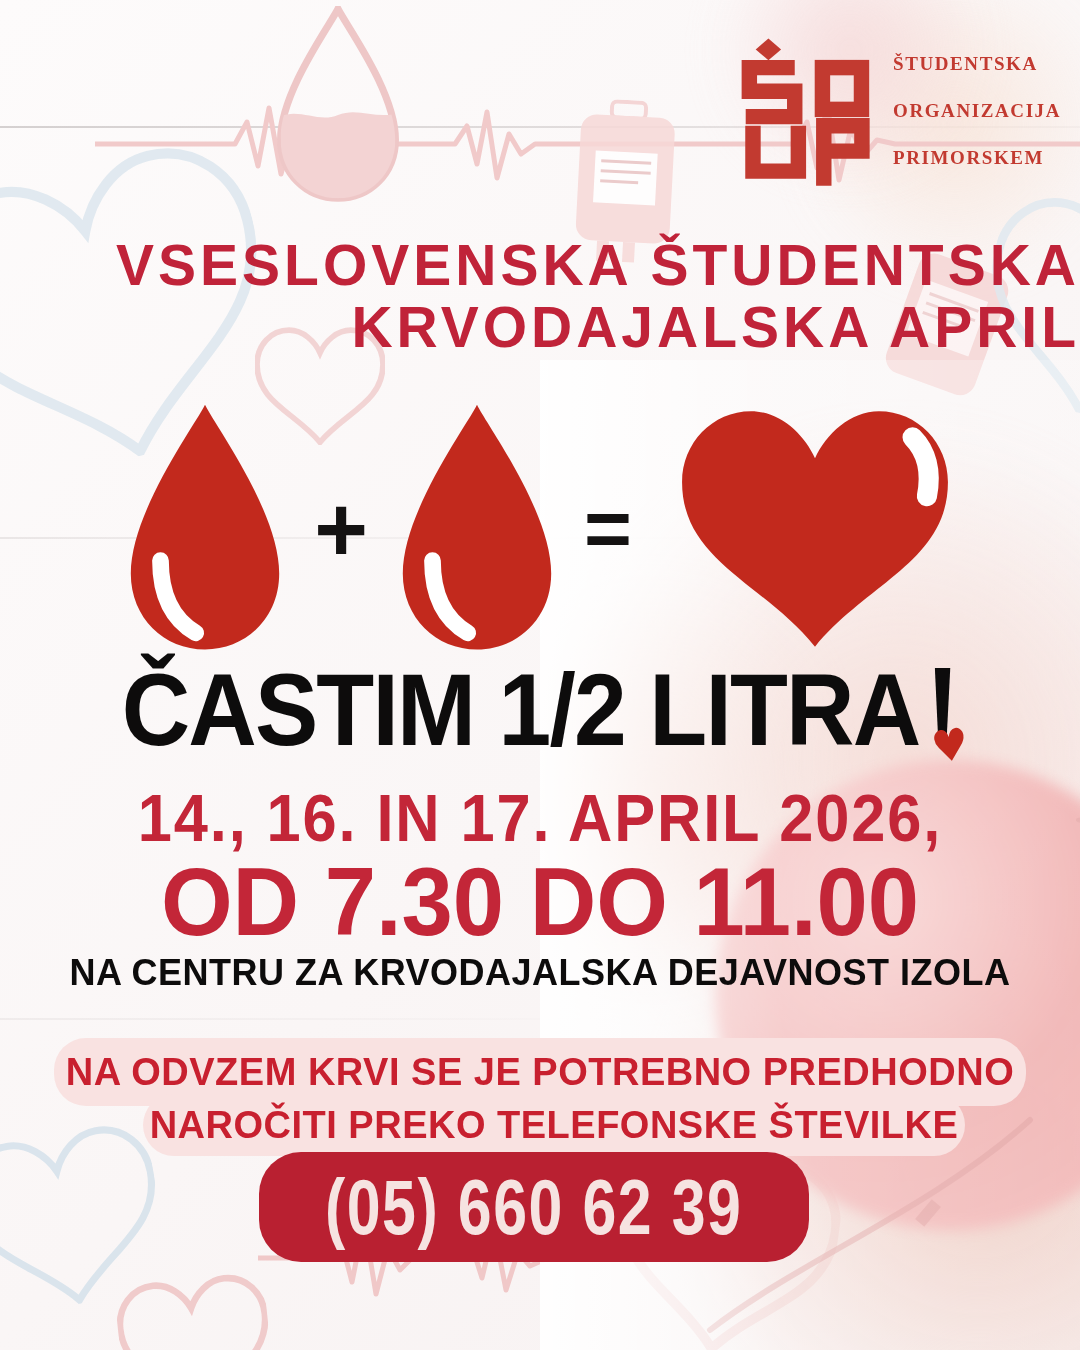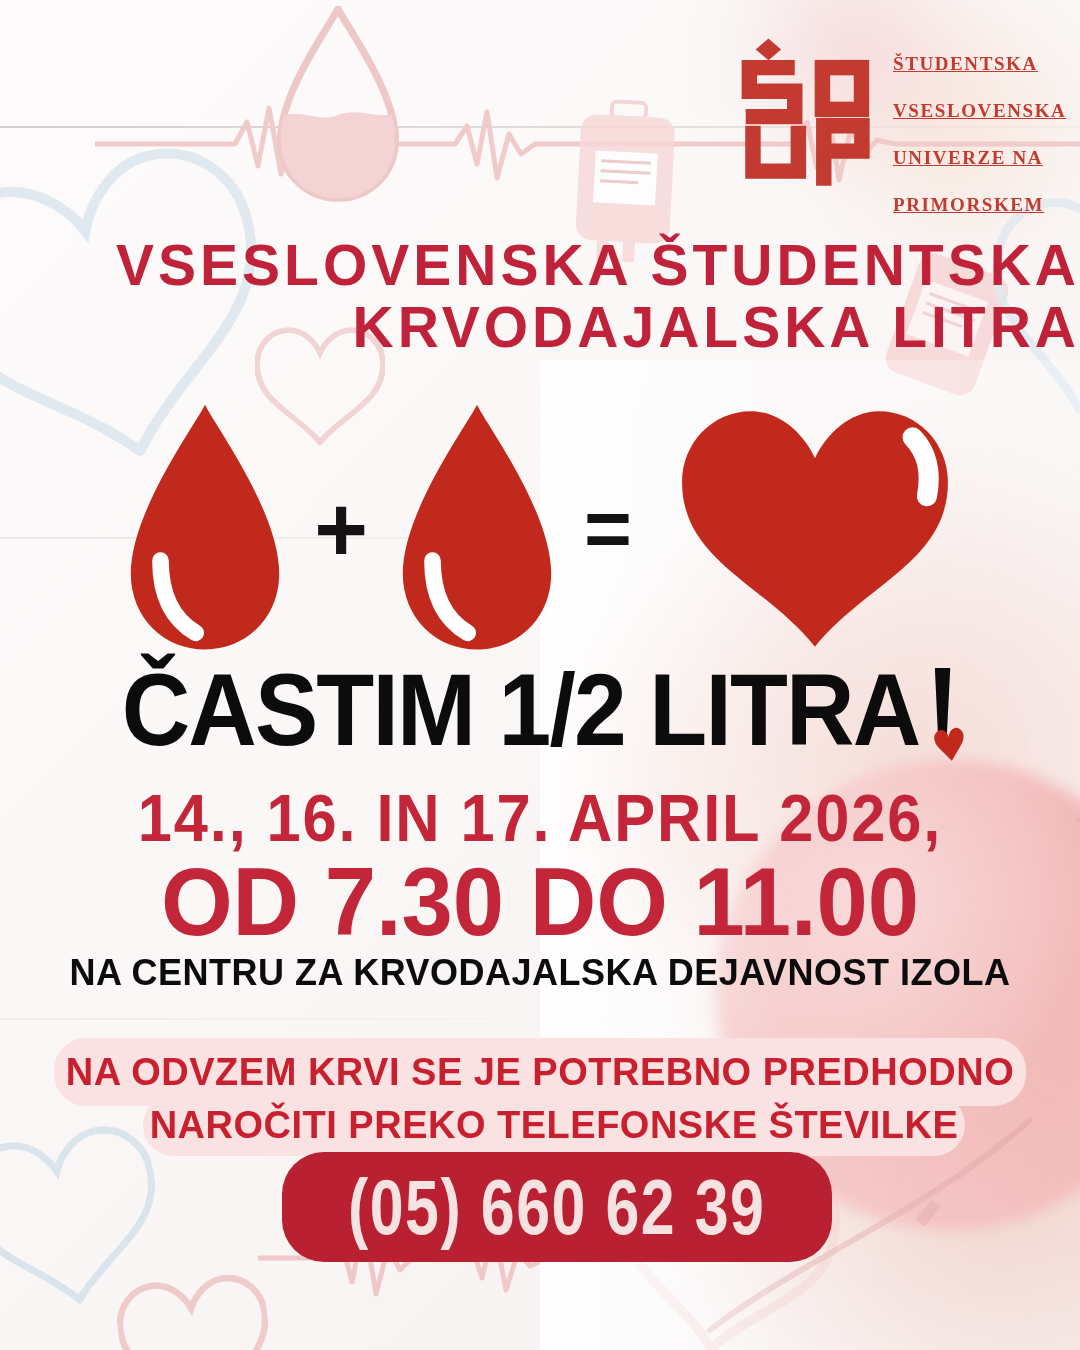--- a/index.html
+++ b/index.html
@@ -14,21 +14,21 @@
   .seam1{top:126px;background:linear-gradient(to right,rgba(110,100,100,.28),rgba(110,100,100,.18) 60%,rgba(110,100,100,.05));}
   .seam2{top:537px;background:linear-gradient(to right,rgba(140,130,130,.16),rgba(140,130,130,0) 70%);}
   .seam3{top:1018px;background:linear-gradient(to right,rgba(140,130,130,.10),rgba(140,130,130,0) 60%);}
   .blur{filter:blur(22px);}
   .photo-veil{left:540px;top:360px;width:540px;height:990px;
     background:linear-gradient(to right,rgba(255,255,255,.95),rgba(255,255,255,.35) 45%,rgba(255,255,255,.18));z-index:3;}
   
   .logo-mark{left:733px;top:38px;width:138px;height:150px;color:var(--logo-red);z-index:5;}
   .logo-text{left:893px;top:40px;width:170px;z-index:5;
     font-family:"Liberation Serif","DejaVu Serif",serif;font-weight:700;
-    font-size:19px;letter-spacing:1.6px;line-height:47px;color:var(--logo-red);text-decoration:underline;}
+    font-size:19px;letter-spacing:1.6px;line-height:47px;color:var(--logo-red);}
   
   .title{left:0;top:234px;width:100%;text-align:right;z-index:5;
     font-weight:800;font-size:57px;line-height:62px;letter-spacing:4px;color:var(--title-red);}
   
   .equation{left:0;top:398px;width:100%;height:262px;display:flex;align-items:center;justify-content:center;z-index:5;}
   .drop-svg{width:186px;height:256px;color:var(--accent-red);}
   .heart-svg{width:306px;height:244px;color:var(--accent-red);margin-left:16px;}
   .op{font-weight:900;color:#141212;line-height:1;}
   .op-plus{font-size:92px;margin:0 16px;}
   .op-eq{font-size:82px;margin:0 14px;}
@@ -47,21 +47,21 @@
   .time-line{left:0;top:852px;width:100%;text-align:center;z-index:5;font-weight:800;font-size:97px;line-height:100px;
     color:var(--date-red);transform:scaleX(.95);}
   .location-line{left:0;top:950px;width:100%;text-align:center;z-index:5;font-weight:800;font-size:36px;line-height:46px;
     letter-spacing:.5px;color:var(--ink-black);}
   
   .notice-line{position:absolute;display:flex;align-items:center;justify-content:center;z-index:5;
     background:var(--notice-bg);font-weight:800;color:var(--notice-red);}
   .notice-1{left:54px;top:1038px;width:972px;height:68px;border-radius:32px;font-size:38px;letter-spacing:.5px;}
   .notice-2{left:143px;top:1094px;width:822px;height:62px;border-radius:32px;font-size:38px;letter-spacing:.5px;}
   
-  .phone-btn{left:282px;top:1152px;width:550px;height:110px;border-radius:42px;background:var(--button-red);
+  .phone-btn{left:259px;top:1152px;width:550px;height:110px;border-radius:42px;background:var(--button-red);
     display:flex;align-items:center;justify-content:center;z-index:6;}
   .phone-btn span{font-weight:900;font-size:78px;letter-spacing:2px;color:var(--button-text);
     display:inline-block;transform:scaleX(.78);white-space:nowrap;}
 </style>
 </head>
 <body>
 
 <div class="poster">
 
   <div class="seam seam1"></div>
@@ -155,28 +155,27 @@
 
   <svg class="abs logo-mark" viewBox="0 0 152 164" role="img" aria-label="ŠOUP">
     <path d="M39,0 L53,12 39,24 25,12 Z" fill="currentColor"></path>
     <path d="M68,32 H18 V58 H68 V86 H14" fill="none" stroke="currentColor" stroke-width="17"></path>
     <rect x="98.5" y="32" width="43" height="46" fill="none" stroke="currentColor" stroke-width="17"></rect>
     <path d="M22,96 V146 H72 V96" fill="none" stroke="currentColor" stroke-width="17"></path>
     <path d="M100,162 V96 H142 V124 H100" fill="none" stroke="currentColor" stroke-width="17"></path>
   </svg>
   <div class="abs logo-text">
     <div>ŠTUDENTSKA</div>
-    <div>VSESLOVENSKA</div>
-    <div>UNIVERZE NA</div>
+    <div>ORGANIZACIJA</div>
     <div>PRIMORSKEM</div>
   </div>
 
   <div class="abs title">
     <div>VSESLOVENSKA ŠTUDENTSKA</div>
-    <div>KRVODAJALSKA LITRA</div>
+    <div>KRVODAJALSKA APRIL</div>
   </div>
 
   <div class="abs equation">
     <svg class="drop-svg" viewBox="0 0 100 138">
       <path d="M50,2 C44,14 10,60 10,93 C10,117 28,134 50,134 C72,134 90,117 90,93 C90,60 56,14 50,2 Z" fill="currentColor"></path>
       <path d="M26,86 C26,106 33,118 45,125" stroke="#ffffff" stroke-width="9" stroke-linecap="round" fill="none"></path>
     </svg>
     <span class="op op-plus">+</span>
     <svg class="drop-svg" viewBox="0 0 100 138">
       <path d="M50,2 C44,14 10,60 10,93 C10,117 28,134 50,134 C72,134 90,117 90,93 C90,60 56,14 50,2 Z" fill="currentColor"></path>

